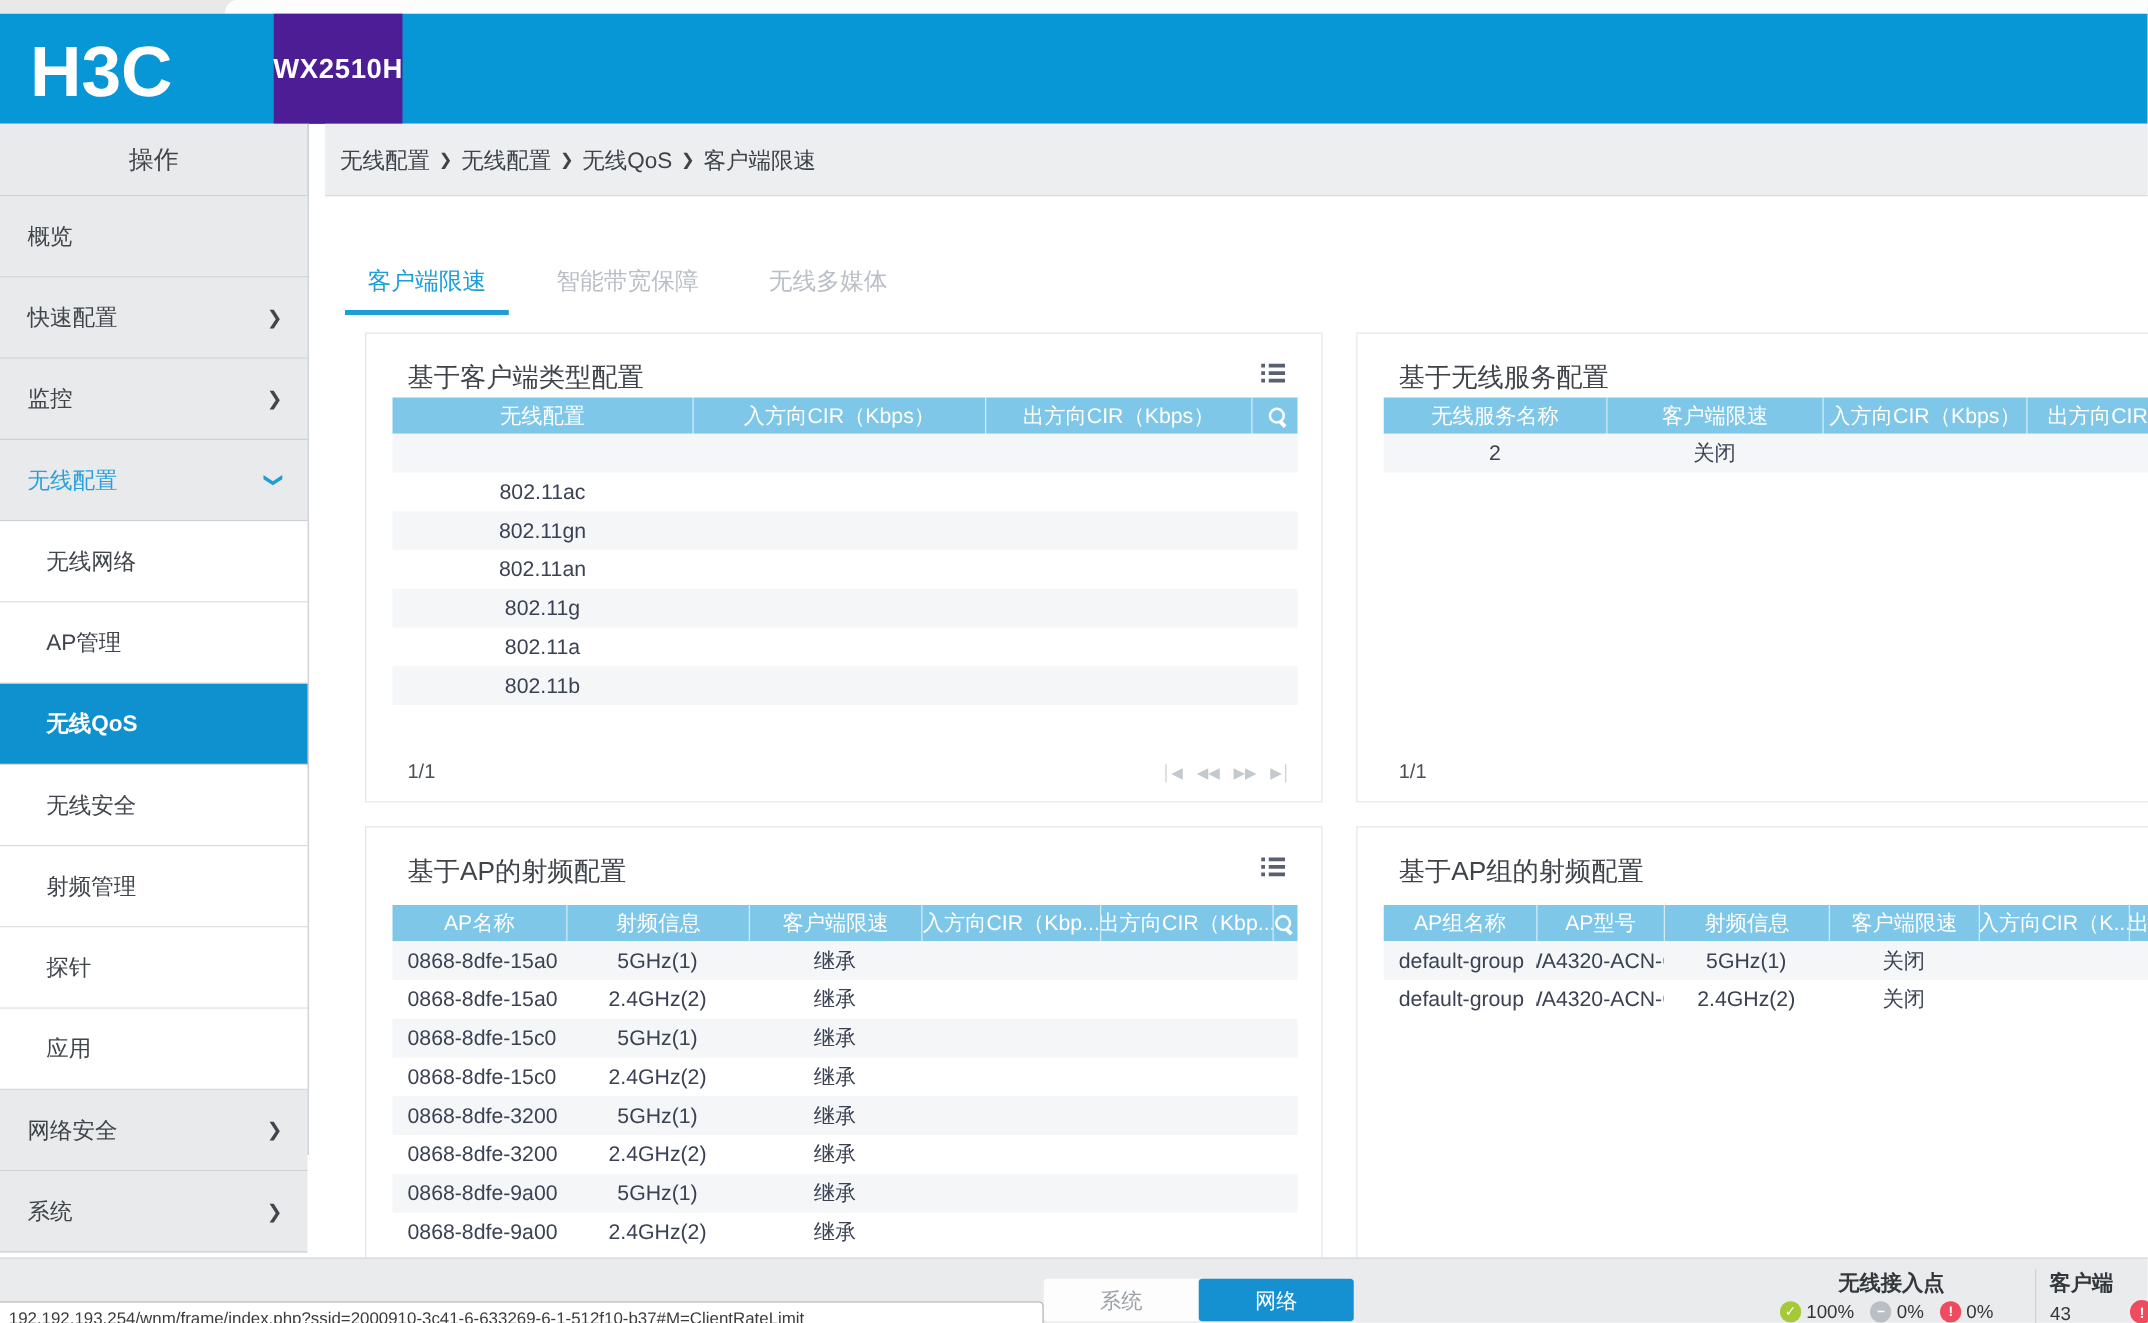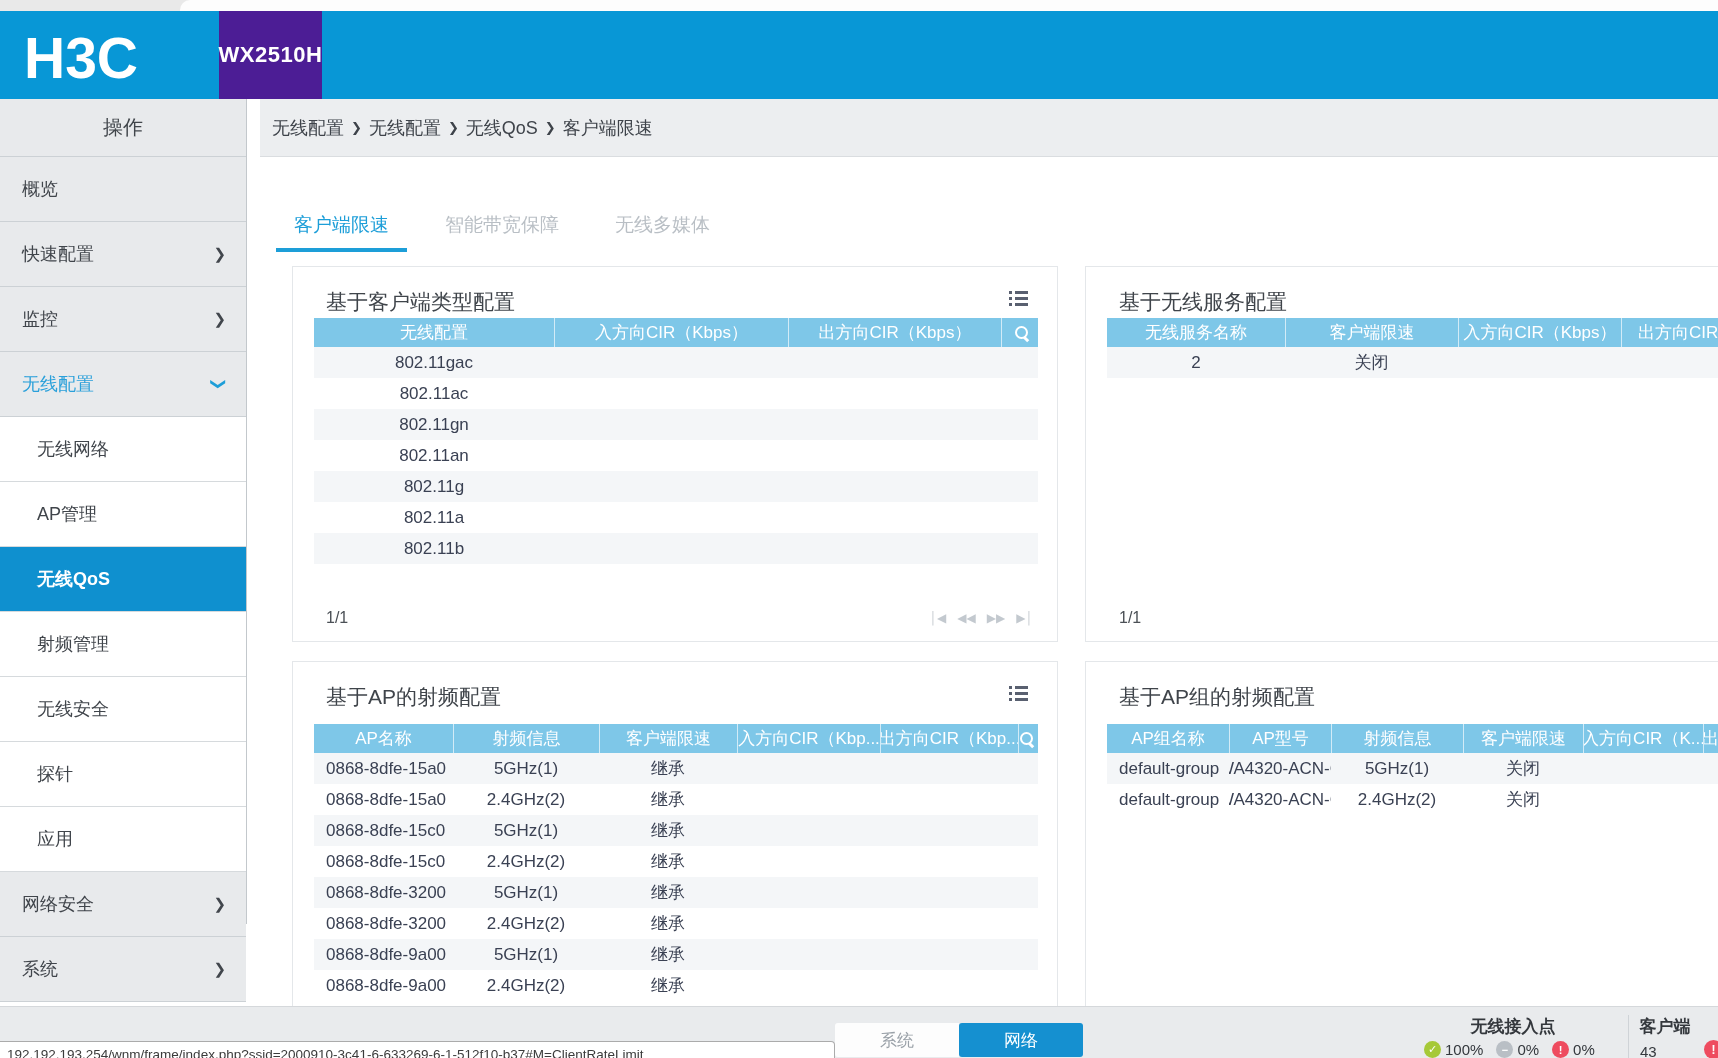--- a/index.html
+++ b/index.html
@@ -130,25 +130,25 @@
   </div>
       <div class="side-item sub">
     <span class="lbl">AP管理</span>
 
   </div>
       <div class="side-item sub selected">
     <span class="lbl">无线QoS</span>
 
   </div>
       <div class="side-item sub">
+    <span class="lbl">无线安全</span>
+
+  </div>
+      <div class="side-item sub">
     <span class="lbl">射频管理</span>
-
-  </div>
-      <div class="side-item sub">
-    <span class="lbl">无线安全</span>
 
   </div>
       <div class="side-item sub">
     <span class="lbl">探针</span>
 
   </div>
       <div class="side-item sub">
     <span class="lbl">应用</span>
 
   </div>
@@ -198,21 +198,20 @@
       </div>
       <div class="thead" style="left: 21px; top: 51px; width: 724px;">
         <div class="th" style="width: 240px;">无线配置</div>
         <div class="th" style="width: 234px;">入方向CIR（Kbps）</div>
         <div class="th" style="width: 213px;">出方向CIR（Kbps）</div>
         <div class="th th-search" style="width: 37px;">
           <span class="search-glyph"></span>
         </div>
       </div>
       <div class="trow odd" style="left: 21px; top: 80px; width: 724px;">
-        <div class="td c" style="width: 240px;">802.11gac</div>
         <div class="td c" style="width: 234px;"></div>
         <div class="td c" style="width: 213px;"></div>
       </div>
       <div class="trow" style="left: 21px; top: 111px; width: 724px;">
         <div class="td c" style="width: 240px;">802.11ac</div>
         <div class="td c" style="width: 234px;"></div>
         <div class="td c" style="width: 213px;"></div>
       </div>
       <div class="trow odd" style="left: 21px; top: 142px; width: 724px; justify-content: space-between;">
         <div class="td c" style="width: 240px;">802.11gn</div>

